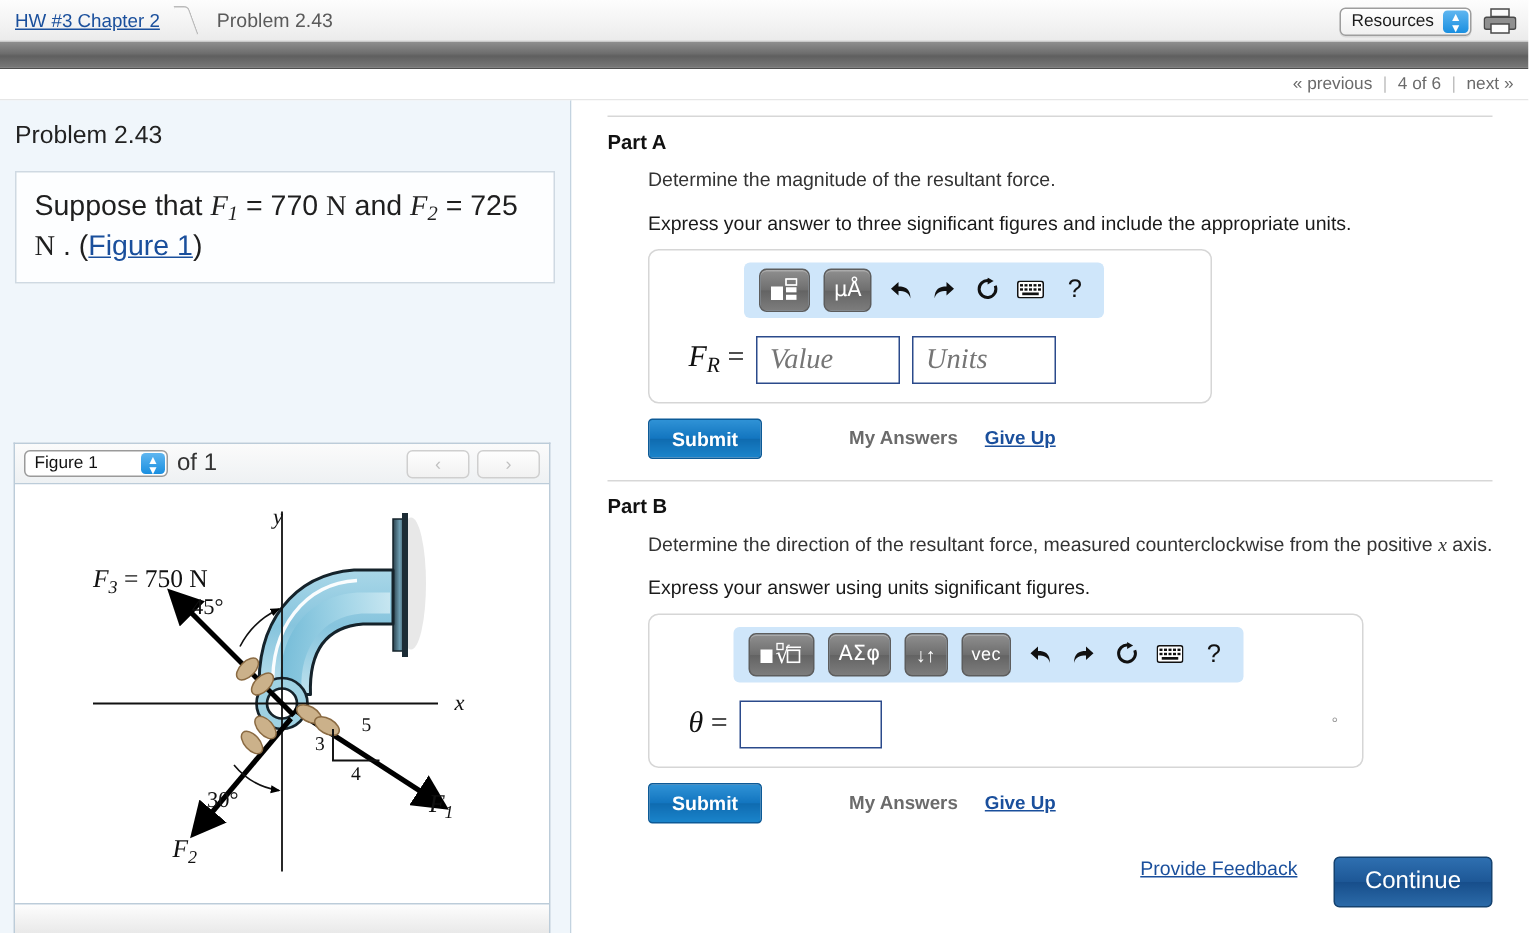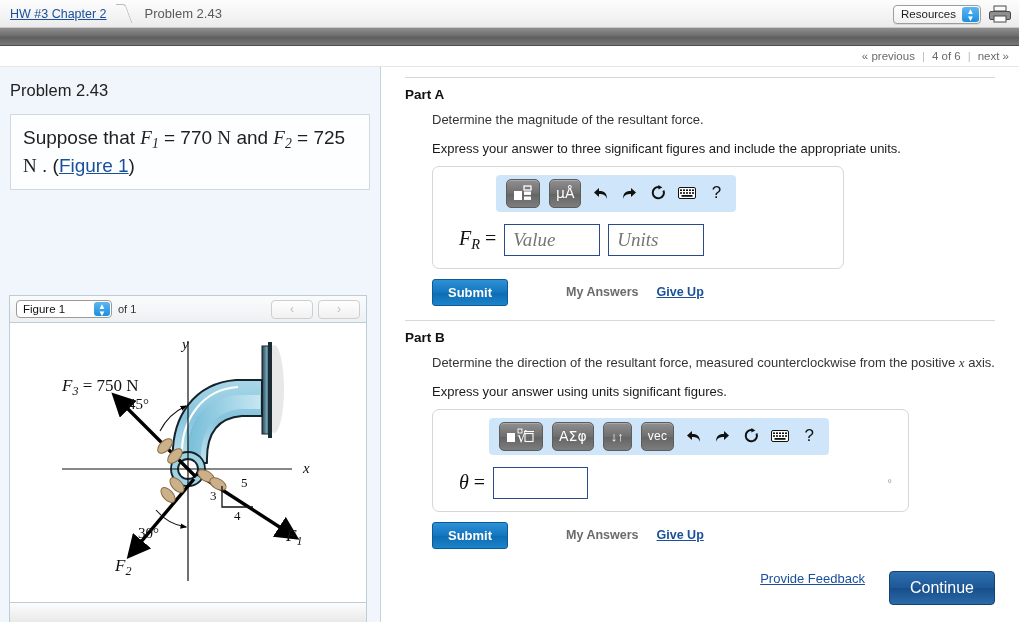--- a/index.html
+++ b/index.html
@@ -182,21 +182,21 @@
     min-width: 96px;
     background: #fff;
     border: 1px solid #9a9a9a;
     border-radius: 4px;
     padding: 0 22px 0 6px;
     font-size: 11.5px;
     color: #111;
     cursor: pointer;
   }
   .fig-select .select-arrows { height: 14px; width: 16px; }
-  .fig-of { font-size: 11px; color: #333; }
+  .fig-of { font-size: 16px; color: #333; }
   .fig-navs { margin-left: auto; display: flex; gap: 5px; }
   .navbtn {
     width: 42px; height: 19px;
     border: 1px solid #cfcfcf;
     border-radius: 4px;
     background: linear-gradient(to bottom,#fefefe,#f1f1f1);
     color: #c0c0c0;
     font-size: 12px;
     line-height: 17px;
     text-align: center;
@@ -248,21 +248,21 @@
 
   
   .ansbox {
     margin-top: 10px;
     border: 1px solid #d6d6d6;
     border-radius: 7px;
     background: #fff;
     padding: 8px 10px 12px 10px;
     position: relative;
   }
-  .ansbox.a { width: 412px; }
+  .ansbox.a { width: 376px; }
   .ansbox.b { width: 477px; }
 
   .mtoolbar {
     background: #cfe6fa;
     border-radius: 4px;
     height: 37px;
     display: flex;
     align-items: center;
     padding: 0 10px;
     gap: 9px;

